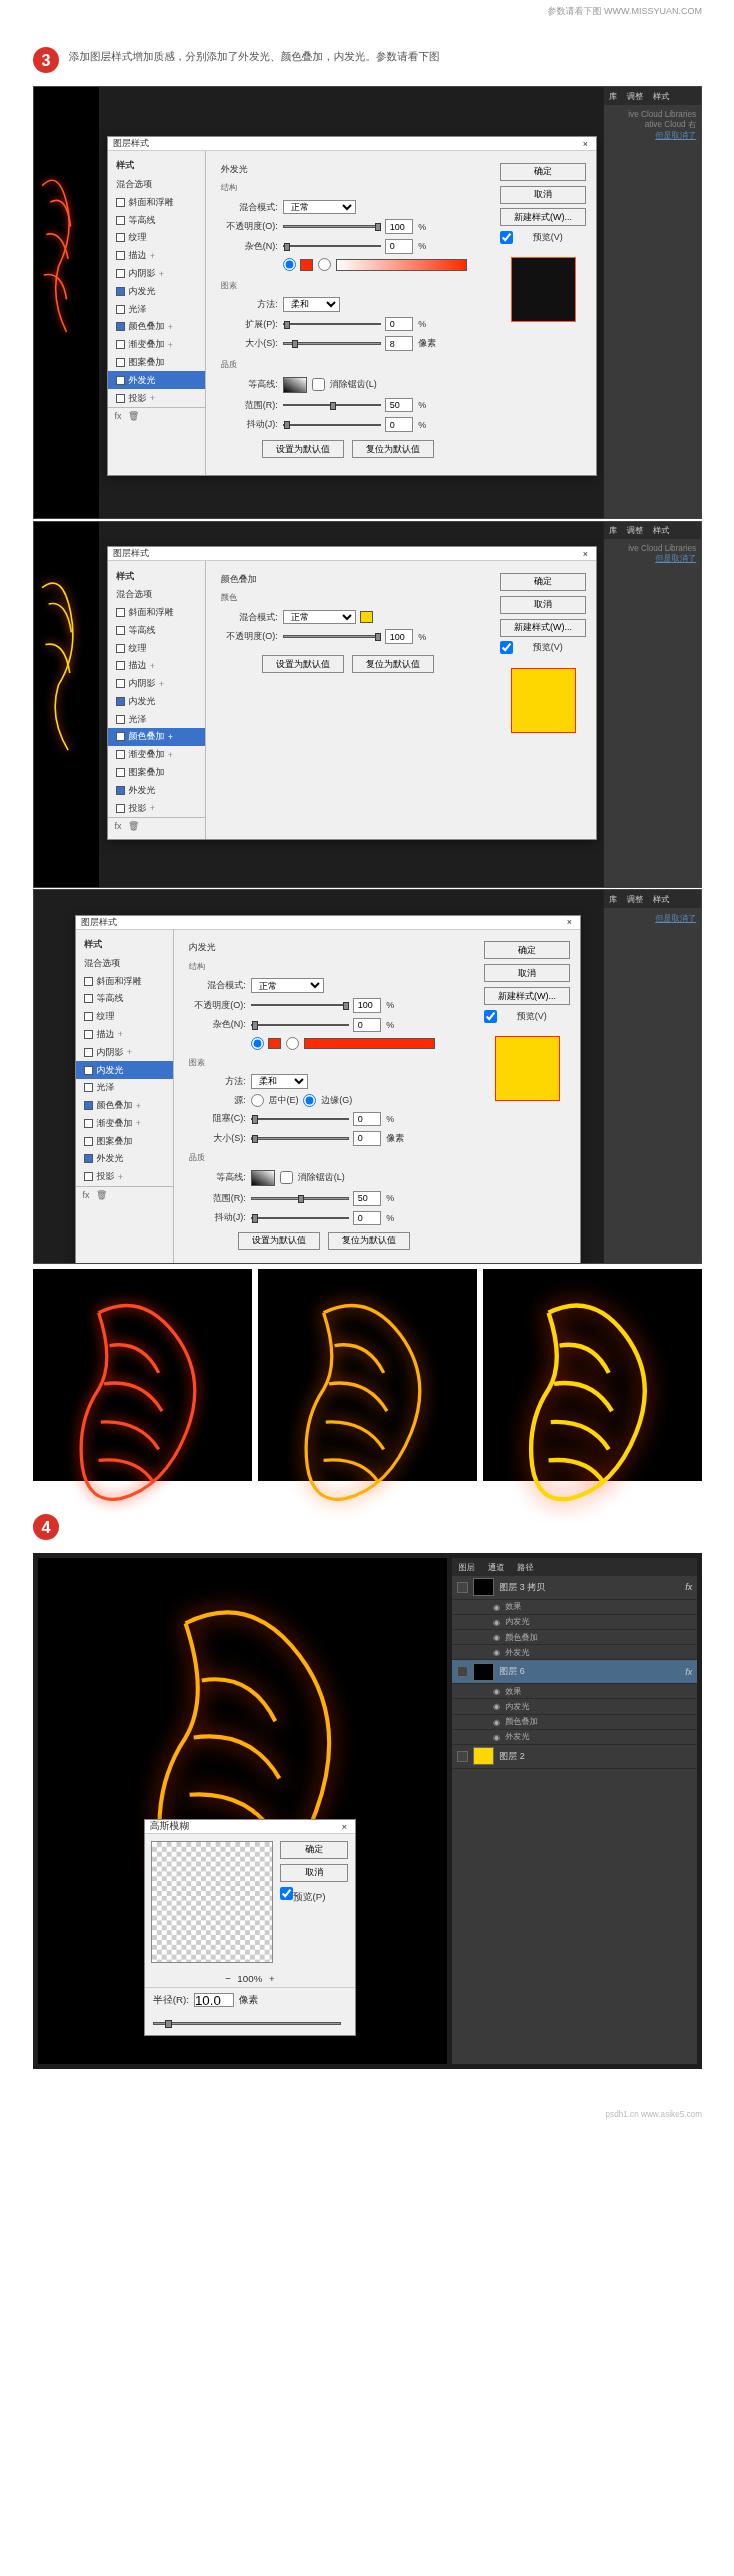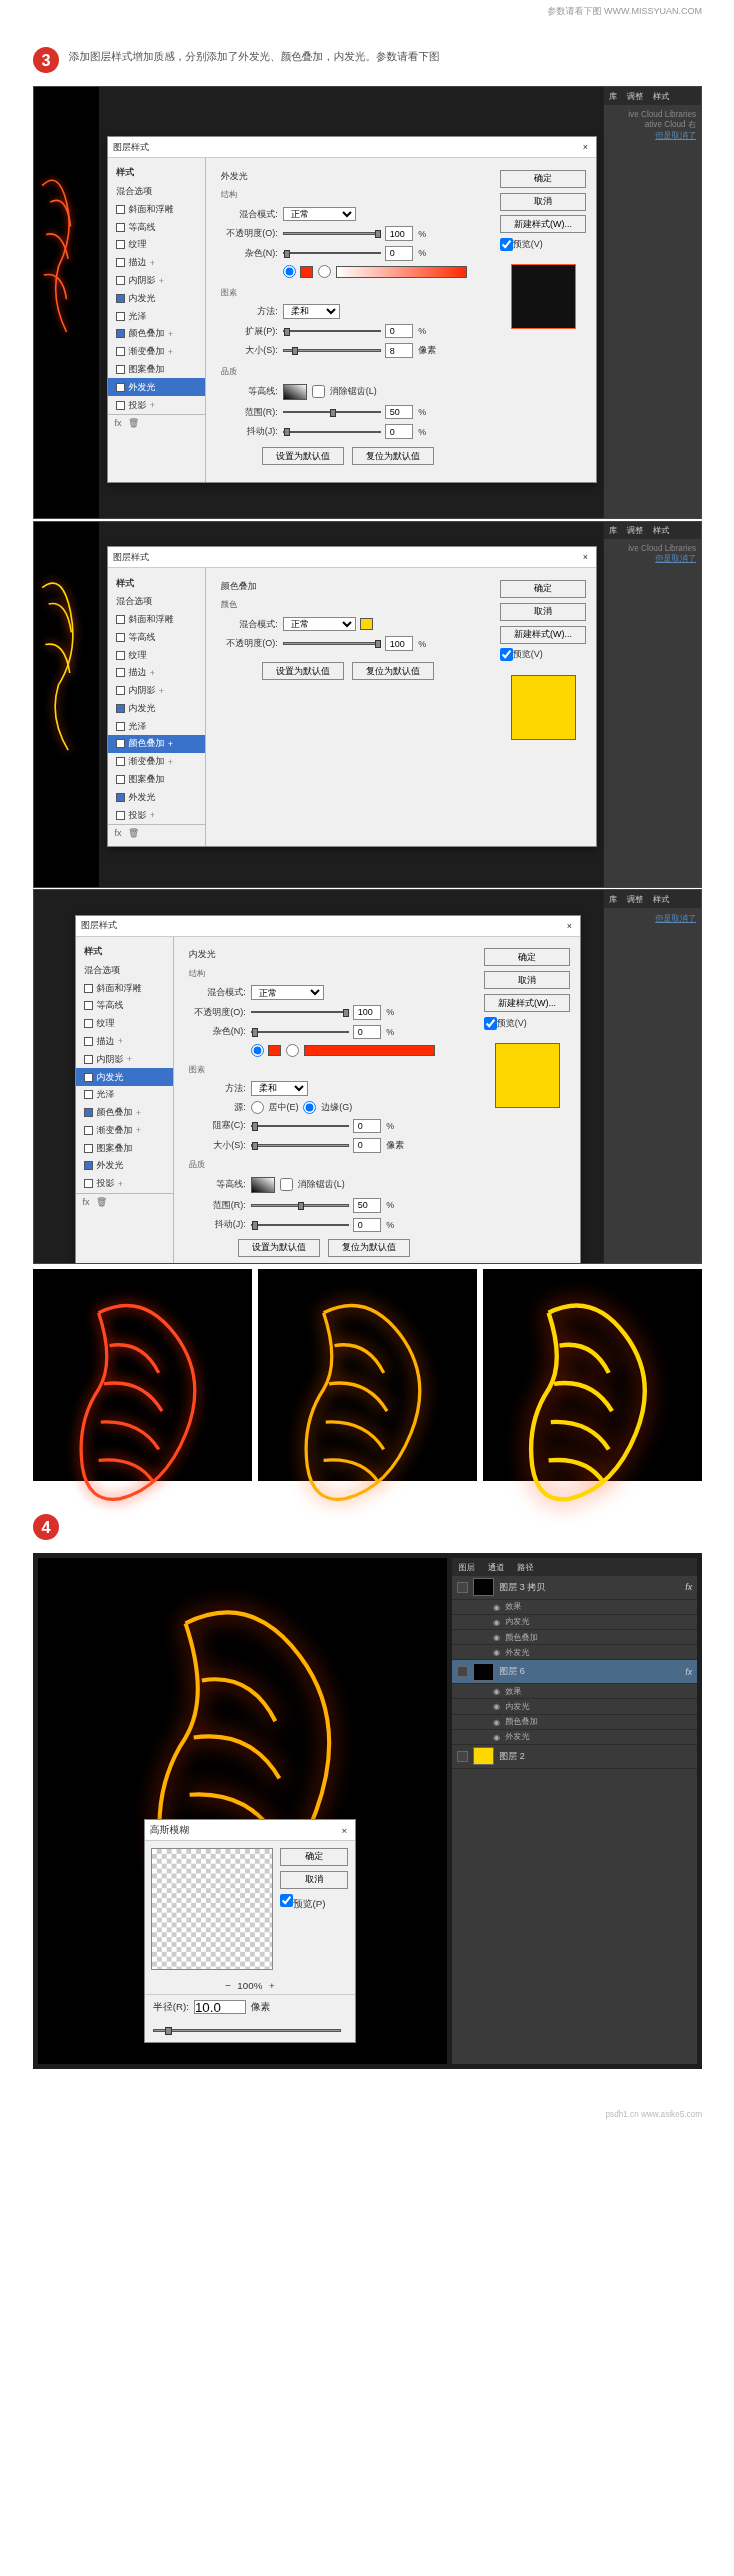--- a/index.html
+++ b/index.html
@@ -9,21 +9,21 @@
 .step-head{display:flex;align-items:flex-start;margin:8.2px 0 13px}
 .step-num{width:26px;height:26px;border-radius:50%;background:#d9302a;color:#fff;display:flex;align-items:center;justify-content:center;font-size:16.3px;font-weight:bold;flex:0 0 26px;margin-right:9.8px}
 .step-text{line-height:1.8;color:#555;font-size:10.6px}
 .shot{background:#1e1e1e;border:0.8px solid #444;margin-bottom:1.6px;position:relative;overflow:hidden}
 .shot-a{height:433px}
 .shot-b{height:367px}
 .shot-c{height:375px}
 .neon-strip{position:absolute;left:0;top:0;bottom:0;width:65px;background:#000}
 .neon-svg{position:absolute;left:0;top:0}
 .dlg{position:absolute;background:#f0f0f0;border:0.8px solid #888;box-shadow:0 3.3px 9.8px rgba(0,0,0,.4);font-size:9px}
-.dlg-title{background:#fff;height:21px;display:flex;align-items:center;justify-content:space-between;padding:0 4.9px;border-bottom:0.8px solid #ccc}
+.dlg-title{background:#fff;height:14px;display:flex;align-items:center;justify-content:space-between;padding:0 4.9px;border-bottom:0.8px solid #ccc}
 .dlg-close{width:11.4px;height:11.4px;display:flex;align-items:center;justify-content:center;cursor:pointer}
 .dlg-body{display:flex}
 .styles-col{width:98px;background:#f0f0f0;border-right:0.8px solid #bbb;padding:4.9px 0}
 .styles-col .hdr{font-weight:bold;padding:3.3px 8.2px}
 .styles-col .itm{padding:2.4px 8.2px;display:flex;align-items:center;gap:3.3px}
 .styles-col .itm .chk{width:9px;height:9px;border:0.8px solid #555;background:#fff;display:inline-block}
 .styles-col .itm .chk.on{background:#3a72c9}
 .styles-col .itm.sel{background:#3a72c9;color:#fff}
 .styles-col .plus{float:right;color:#888}
 .styles-foot{border-top:0.8px solid #bbb;padding:3.3px 6.5px;color:#666;display:flex;gap:6.5px}
@@ -32,21 +32,21 @@
 .settings-col .row{display:flex;align-items:center;margin:4.9px 0;gap:4.9px}
 .settings-col label{width:57px;text-align:right;color:#333}
 .settings-col select,.settings-col input[type=text]{height:14.7px;border:0.8px solid #888;background:#fff;font-size:9px;padding:0 3.3px}
 .slider{height:2.4px;background:linear-gradient(#888,#aaa);width:98px;border:0.8px solid #555;display:inline-block;position:relative}
 .slider .thumb{position:absolute;top:-3.3px;width:6.5px;height:8.2px;background:#888;border:0.8px solid #333}
 .gradient-bar{width:131px;height:11.4px;border:0.8px solid #555;background:linear-gradient(to right,#fff,#ff2a00)}
 .gradient-bar2{width:131px;height:11.4px;border:0.8px solid #555;background:linear-gradient(to right,#ff2a00,#ff2a00)}
 .swatch{width:13px;height:11.4px;border:0.8px solid #555;display:inline-block}
 .right-col{width:106px;padding:11.4px 9.8px;display:flex;flex-direction:column;gap:4.9px;align-items:stretch}
 .btn{background:#f0f0f0;border:0.8px solid #888;height:18px;display:flex;align-items:center;justify-content:center;cursor:pointer;font-size:9px}
-.right-col .chkline{display:flex;align-items:center;gap:0;font-size:9px}
+.right-col .chkline{display:flex;align-items:center;gap:20px;font-size:9px}
 .preview-box{width:65px;height:65px;margin-top:8.2px;border:0.8px solid #555;align-self:center}
 .pv-black{background:#111;border:1.6px solid #ff5a1f}
 .pv-yellow{background:#ffd700;border:1.6px solid #ff2a00}
 .ps-panels{position:absolute;right:0;top:0;bottom:0;width:98px;background:#3a3a3a;border-left:0.8px solid #222}
 .ps-panels .tabrow{display:flex;background:#2b2b2b;color:#ccc;font-size:8.2px}
 .ps-panels .tabrow span{padding:3.3px 4.9px}
 .ps-panels .body{padding:4.9px;color:#888;font-size:8.2px;text-align:right}
 .ps-panels .muted{color:#5a8ab8;text-decoration:underline;font-size:8.2px}
 .triple-row{display:flex;gap:6.5px;margin-top:4.9px}
 .triple{flex:1;height:212px;background:#000;position:relative}
@@ -639,21 +639,21 @@
           <div class="chkline"><input type="checkbox" checked="" style=""><span>预览(P)</span></div>
         </div>
       </div>
       <div style="display:flex;justify-content:center;gap:6.5px;padding:3.3px;align-items:center">
         <span>−</span>
         <span>100%</span>
         <span>+</span>
       </div>
       <div class="gauss-foot">
         <span>半径(R):</span>
-        <input type="text" style="width: 52px; height: 14.7px; border: 0.8px solid rgb(136, 136, 136);" value="10.0">
+        <input type="text" style="width: 40px; height: 14.7px; border: 0.8px solid rgb(136, 136, 136);" value="10.0">
         <span>像素</span>
       </div>
       <div style="padding:3.3px 8.2px 8.2px">
         <span class="slider" style="width:188px"><span class="thumb" style="left:11.4px"></span></span>
       </div>
     </div>
   </div>
 
   <div class="shot4-right">
     <div class="layers-head">

